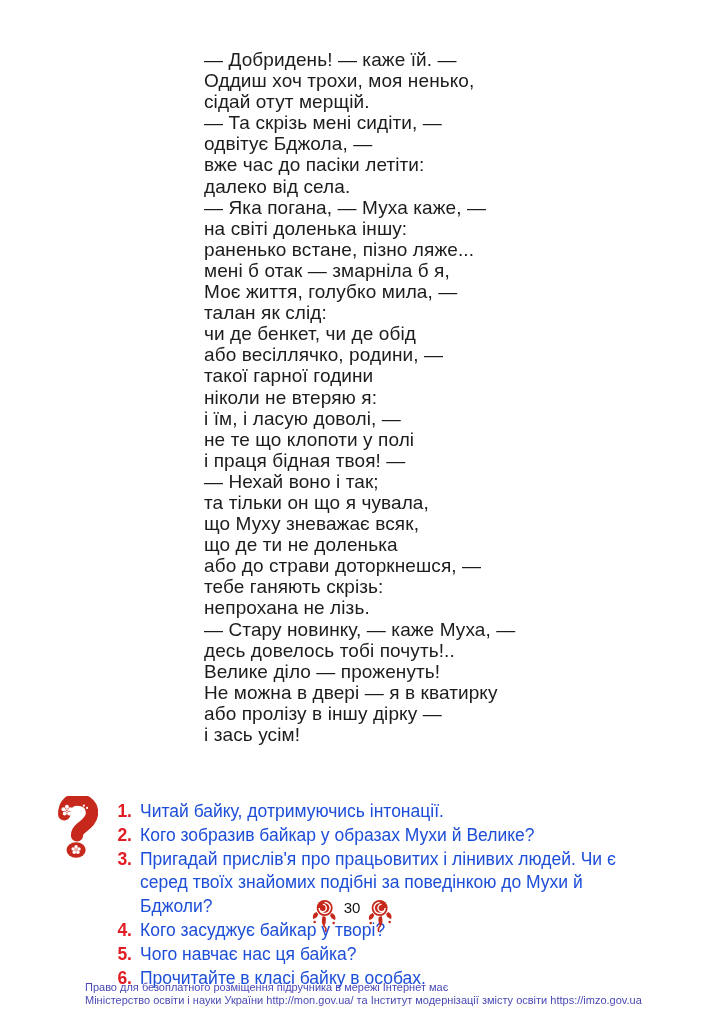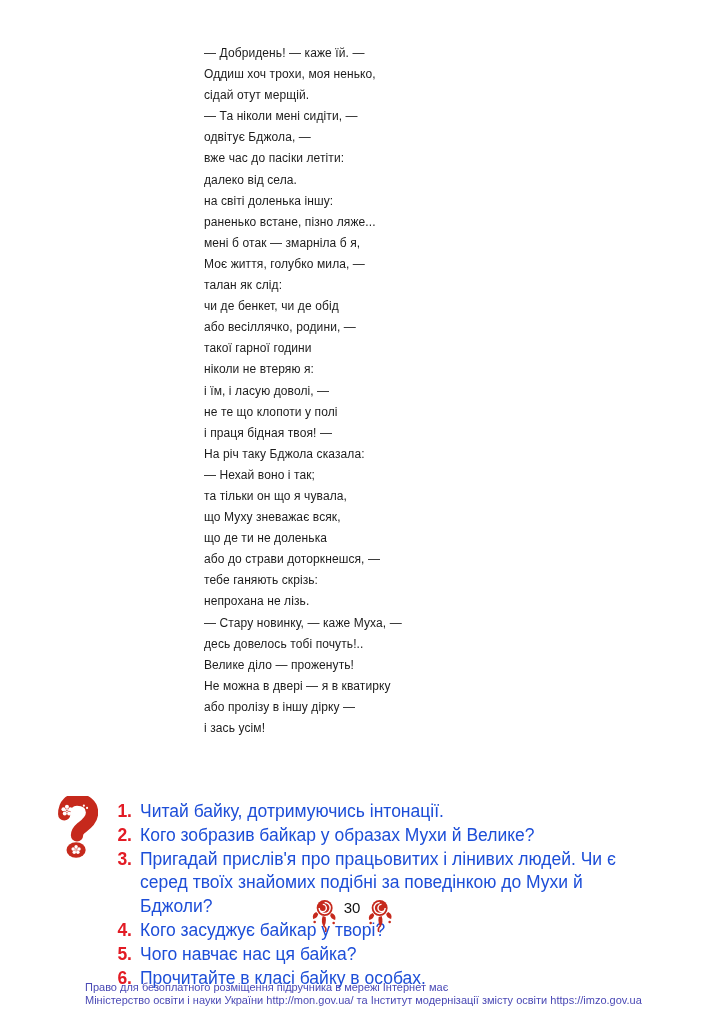--- a/index.html
+++ b/index.html
@@ -9,22 +9,22 @@
     font-family: "Liberation Sans", sans-serif;
     color: #1c1c1c;
     position: relative;
     overflow: hidden;
   }
   .page { position: absolute; inset: 0; background: #ffffff; }
 
   
   .poem {
     position: absolute;
-    left: 204px; top: 43px;
-    font-size: 12px;
+    left: 204px; top: 49px;
+    font-size: 19px;
     line-height: 21.1px;
     letter-spacing: 0.1px;
     white-space: nowrap;
   }
   .poem-line { display: block; }
 
   
   .q-icon {
     position: absolute;
     left: 56px; top: 796px;
@@ -81,37 +81,37 @@
 </style>
 </head>
 <body>
 
 <div class="page">
 
   <div class="poem">
     <span class="poem-line">— Добридень! — каже їй. —</span>
     <span class="poem-line">Оддиш хоч трохи, моя ненько,</span>
     <span class="poem-line">сідай отут мерщій.</span>
-    <span class="poem-line">— Та ніколи мені сидіти, —</span>
+    <span class="poem-line">— Та скрізь мені сидіти, —</span>
     <span class="poem-line">одвітує Бджола, —</span>
     <span class="poem-line">вже час до пасіки летіти:</span>
     <span class="poem-line">далеко від села.</span>
+    <span class="poem-line">— Яка погана, — Муха каже, —</span>
     <span class="poem-line">на світі доленька іншу:</span>
     <span class="poem-line">раненько встане, пізно ляже...</span>
     <span class="poem-line">мені б отак — змарніла б я,</span>
     <span class="poem-line">Моє життя, голубко мила, —</span>
     <span class="poem-line">талан як слід:</span>
     <span class="poem-line">чи де бенкет, чи де обід</span>
     <span class="poem-line">або весіллячко, родини, —</span>
     <span class="poem-line">такої гарної години</span>
     <span class="poem-line">ніколи не втеряю я:</span>
     <span class="poem-line">і їм, і ласую доволі, —</span>
     <span class="poem-line">не те що клопоти у полі</span>
     <span class="poem-line">і праця бідная твоя! —</span>
-    <span class="poem-line">На річ таку Бджола сказала:</span>
     <span class="poem-line">— Нехай воно і так;</span>
     <span class="poem-line">та тільки он що я чувала,</span>
     <span class="poem-line">що Муху зневажає всяк,</span>
     <span class="poem-line">що де ти не доленька</span>
     <span class="poem-line">або до страви доторкнешся, —</span>
     <span class="poem-line">тебе ганяють скрізь:</span>
     <span class="poem-line">непрохана не лізь.</span>
     <span class="poem-line">— Стару новинку, — каже Муха, —</span>
     <span class="poem-line">десь довелось тобі почуть!..</span>
     <span class="poem-line">Велике діло — проженуть!</span>

